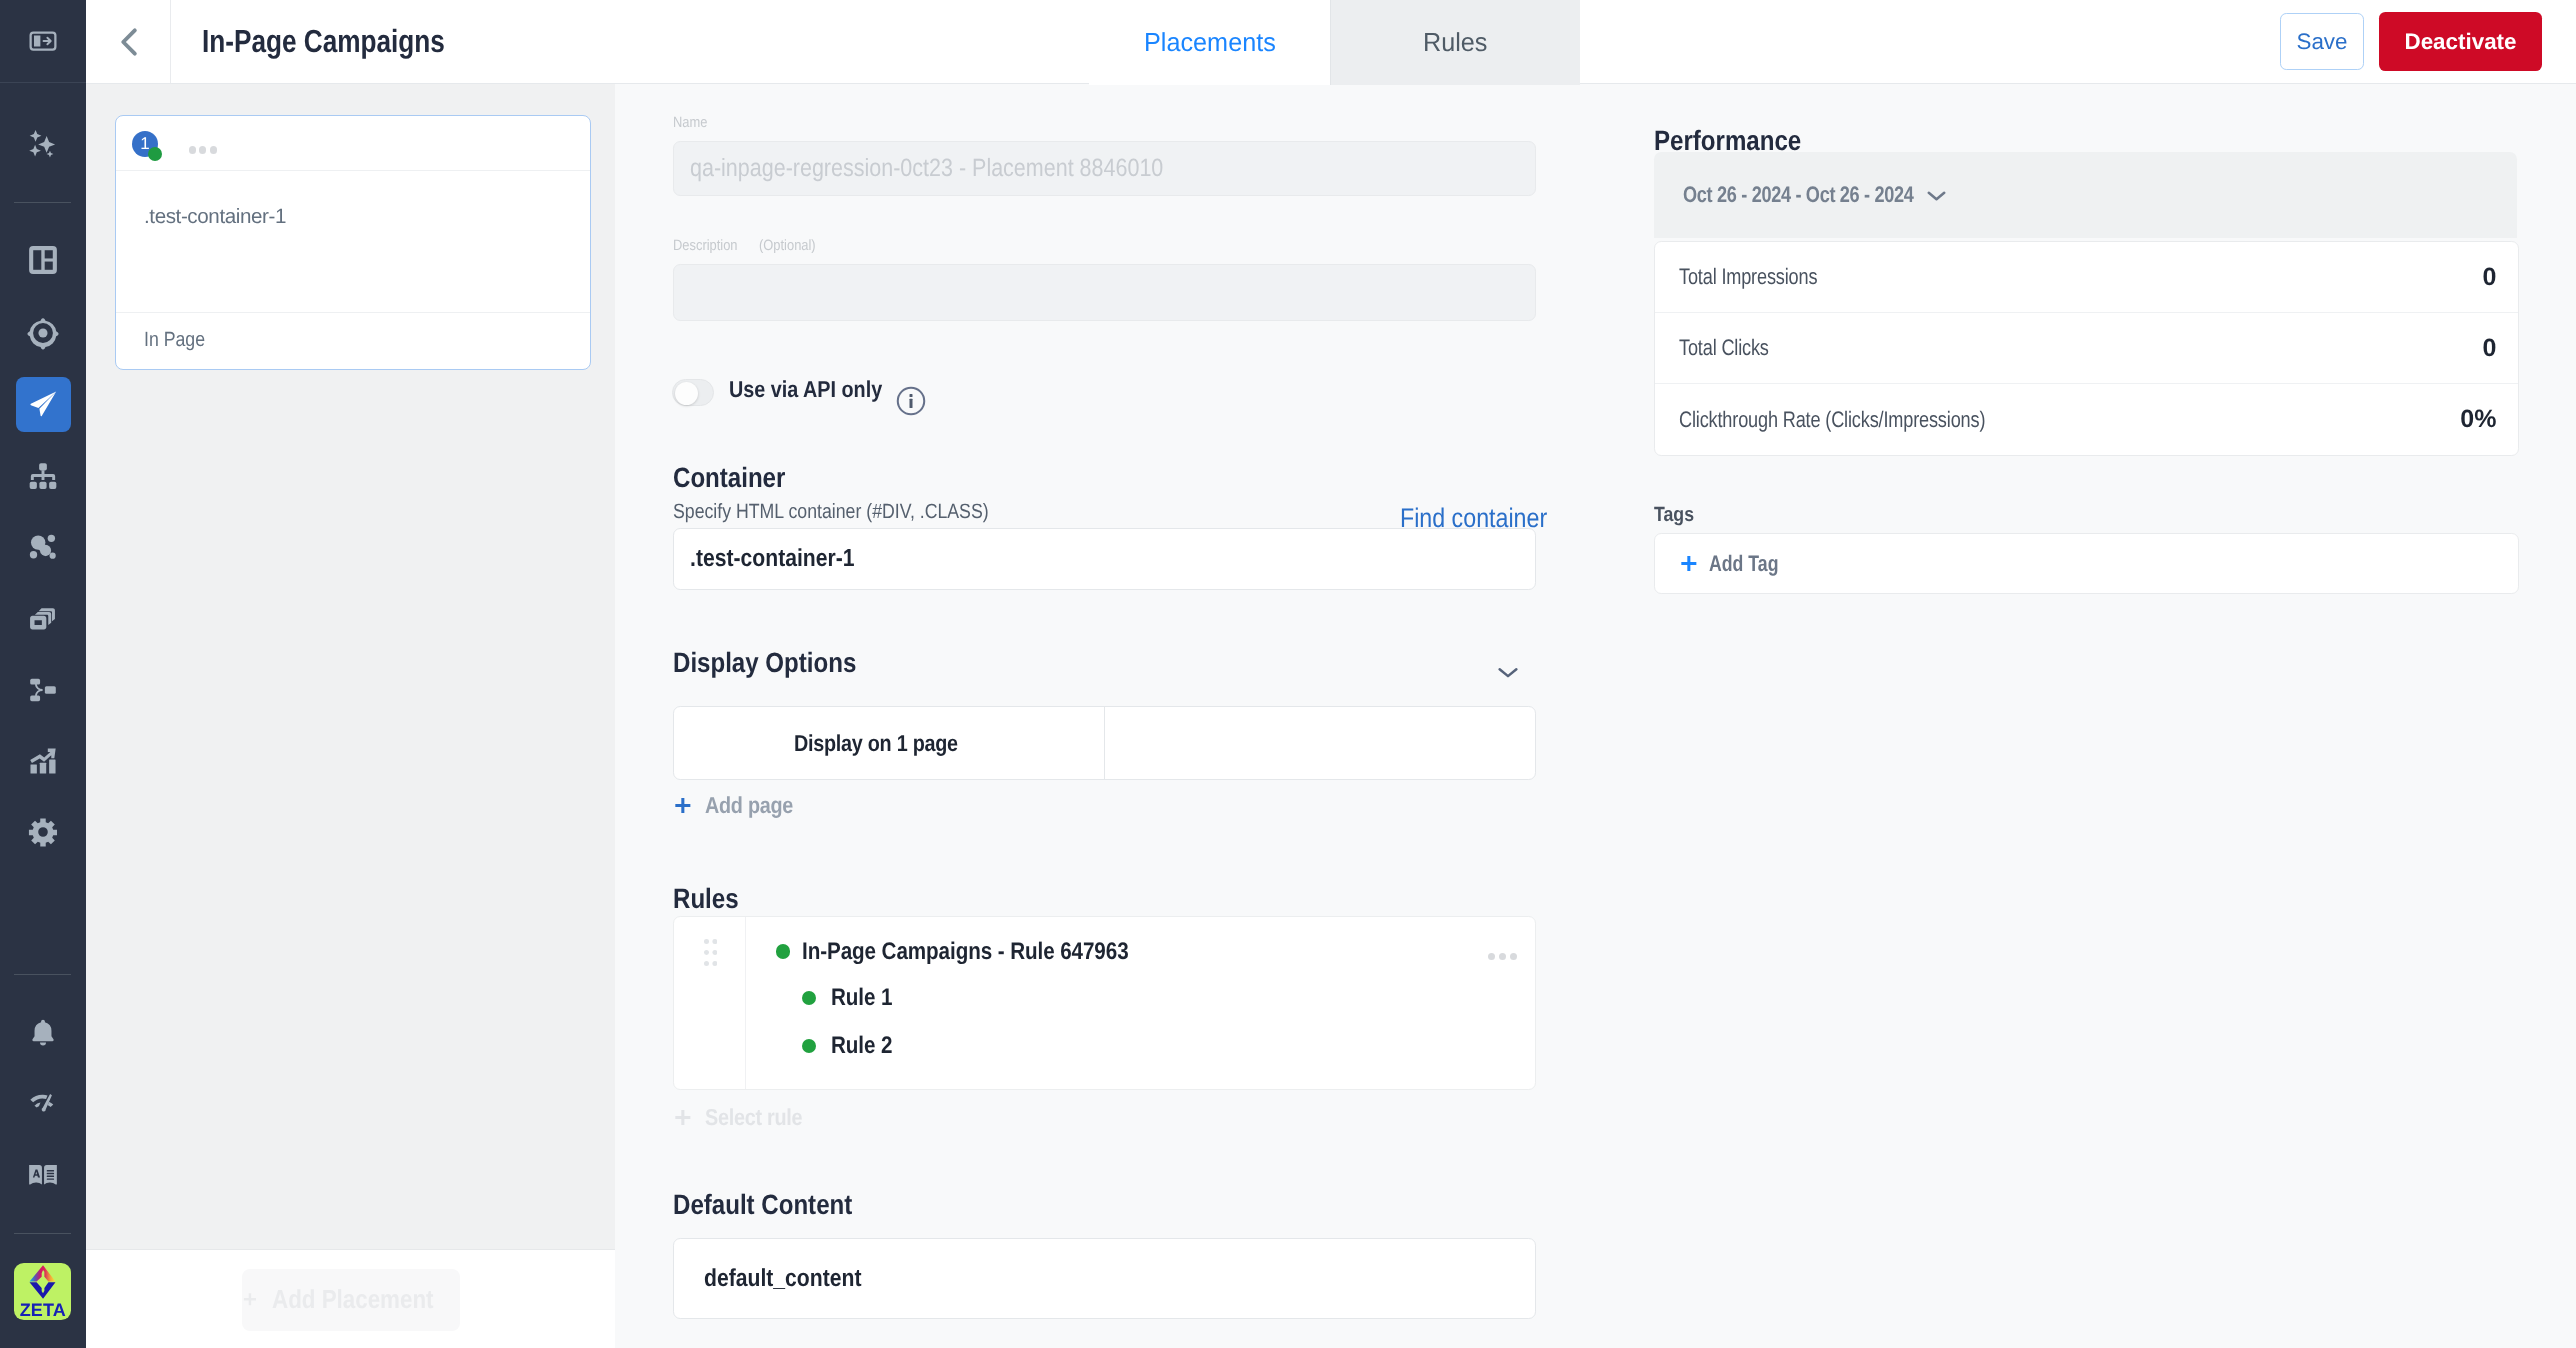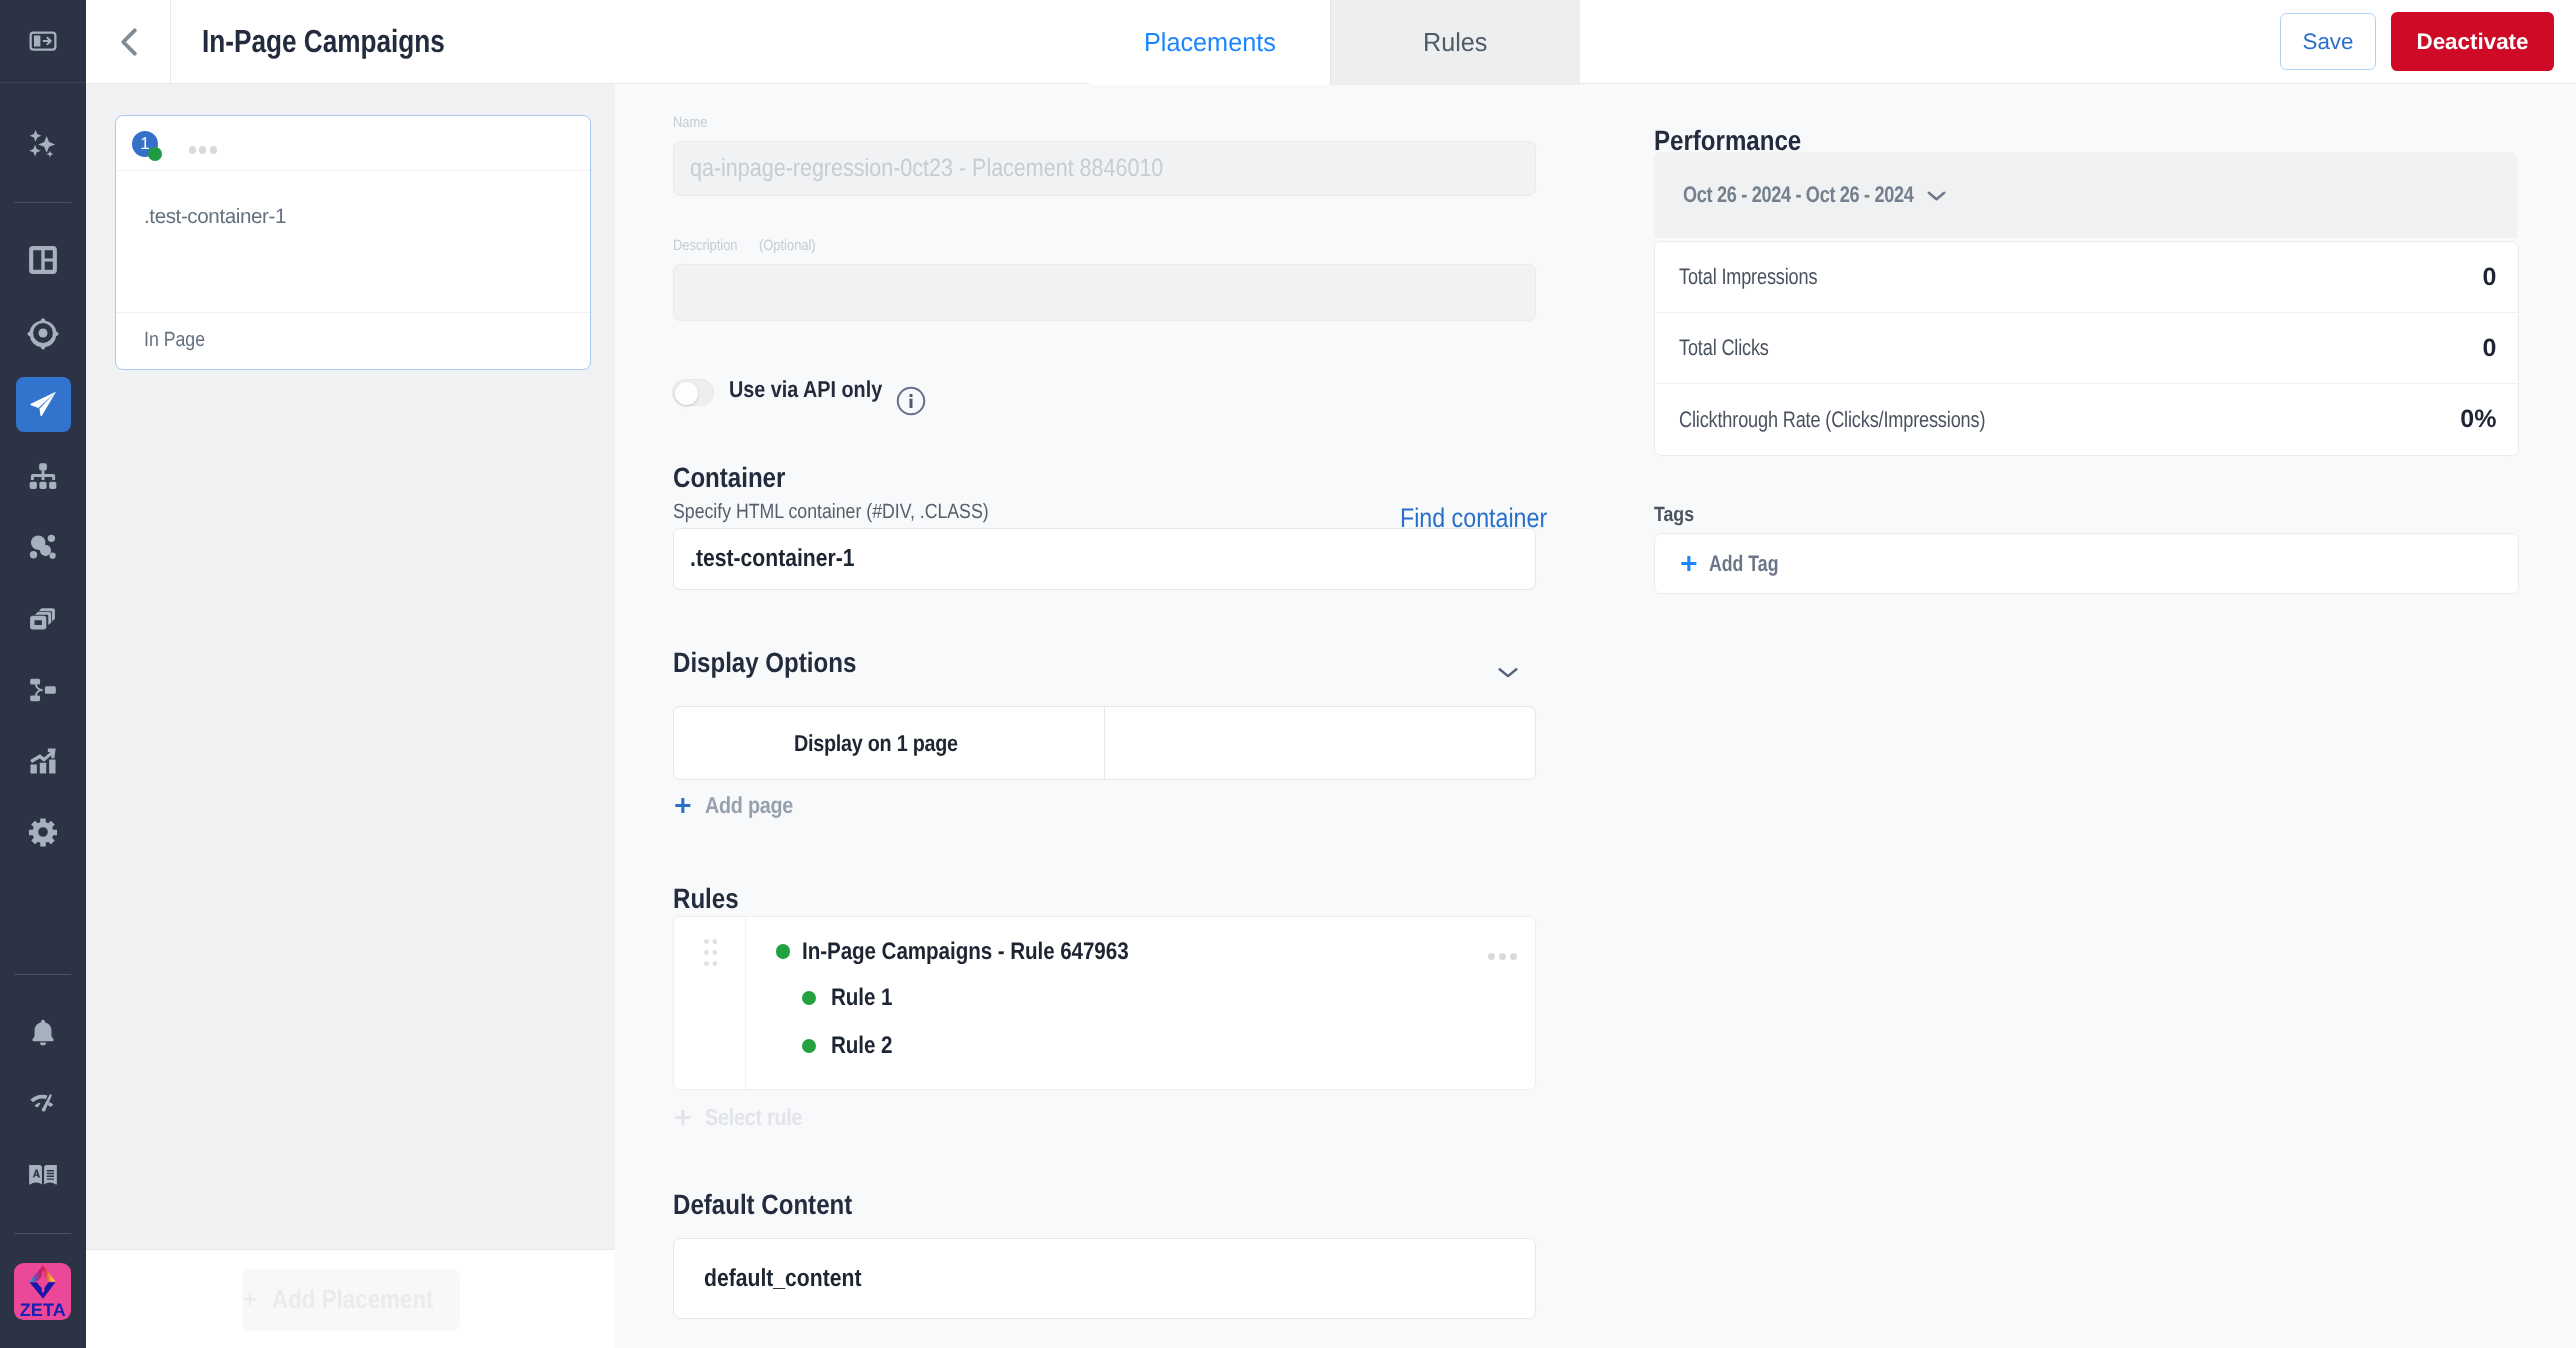--- a/index.html
+++ b/index.html
@@ -19,21 +19,21 @@
     position:absolute; left:0; top:0; width:86px; height:1349px;
     background:#2b3344;
   }
   .sb-top { position:absolute; left:0; top:0; width:86px; height:83px; display:flex; align-items:center; justify-content:center;
             border-bottom:0.9px solid #3b4455; }
   .sb-item { position:absolute; left:18px; width:50px; height:50px; display:flex; align-items:center; justify-content:center; }
   .sb-box { width:50px; height:50px; border-radius:8px; display:flex; align-items:center; justify-content:center; }
   .sb-box.active { background:#3273cd; width:55px;height:55px;margin:-2.7px; }
   .sb-sep { position:absolute; left:14.3px; width:57px; height:0.9px; background:#49525f; }
   .zeta-logo { position:absolute; left:14.3px; top:1263px;
-               width:57px;height:57px;border-radius:9.8px;background:#ec4899;display:flex;flex-direction:column;
+               width:57px;height:57px;border-radius:9.8px;background:#bef264;display:flex;flex-direction:column;
                align-items:center;justify-content:center;gap:0.9px; }
 
   
   .header {
     position:absolute; left:86px; top:0; width:2490px; height:84px; z-index:10;
     background:#fff; border-bottom:0.9px solid #e6e9ec;
     display:flex; align-items:stretch;
   }
   .back-btn { width:85px; display:flex; align-items:center; justify-content:center; padding-left:4.5px;
               border-right:0.9px solid #e9ebee; }
@@ -42,21 +42,21 @@
   .page-title span { display:inline-block; transform:scaleX(0.818); transform-origin:left center; }
 
   .tabs { position:absolute; left:1003px; top:0; height:85px; display:flex; }
   .tab { width:241px; height:85px; display:flex; align-items:center; justify-content:center;
          font-size:26px; color:#4f5b66; background:#eceef0; }
   .tab span { display:inline-block; transform:scaleX(0.97); }
   .tab.active { background:#fff; color:#1a85ff; }
   .tab-sep { width:0.9px; background:#e2e5e8; }
 
   .hdr-right { position:absolute; left:2194px; top:0; height:83px; display:flex; align-items:center; }
-  .btn-save { width:96px; height:57px; border:1.3px solid #aed1f7; border-radius:6.3px; background:#fff;
+  .btn-save { width:84px; height:57px; border:1.3px solid #aed1f7; border-radius:6.3px; background:#fff;
               color:#2a6fc9; font-size:22.4px; display:flex; align-items:center; justify-content:center;
               margin-right:15px;}
   .btn-deact { width:163px; height:59px; border-radius:6.3px; background:#ce0a26; color:#fff;
                font-size:22.4px; font-weight:700; display:flex; align-items:center; justify-content:center;}
 
   
   .leftpanel { position:absolute; left:86px; top:84px; width:530px; height:1265px;
                background:#f0f1f2; border-right:0.9px solid #dcdfe2;}
   .pcard { position:absolute; left:29px; top:31px; width:476px; height:255px;
            background:#fff; border:1.3px solid #a9caf3; border-radius:8px; }

